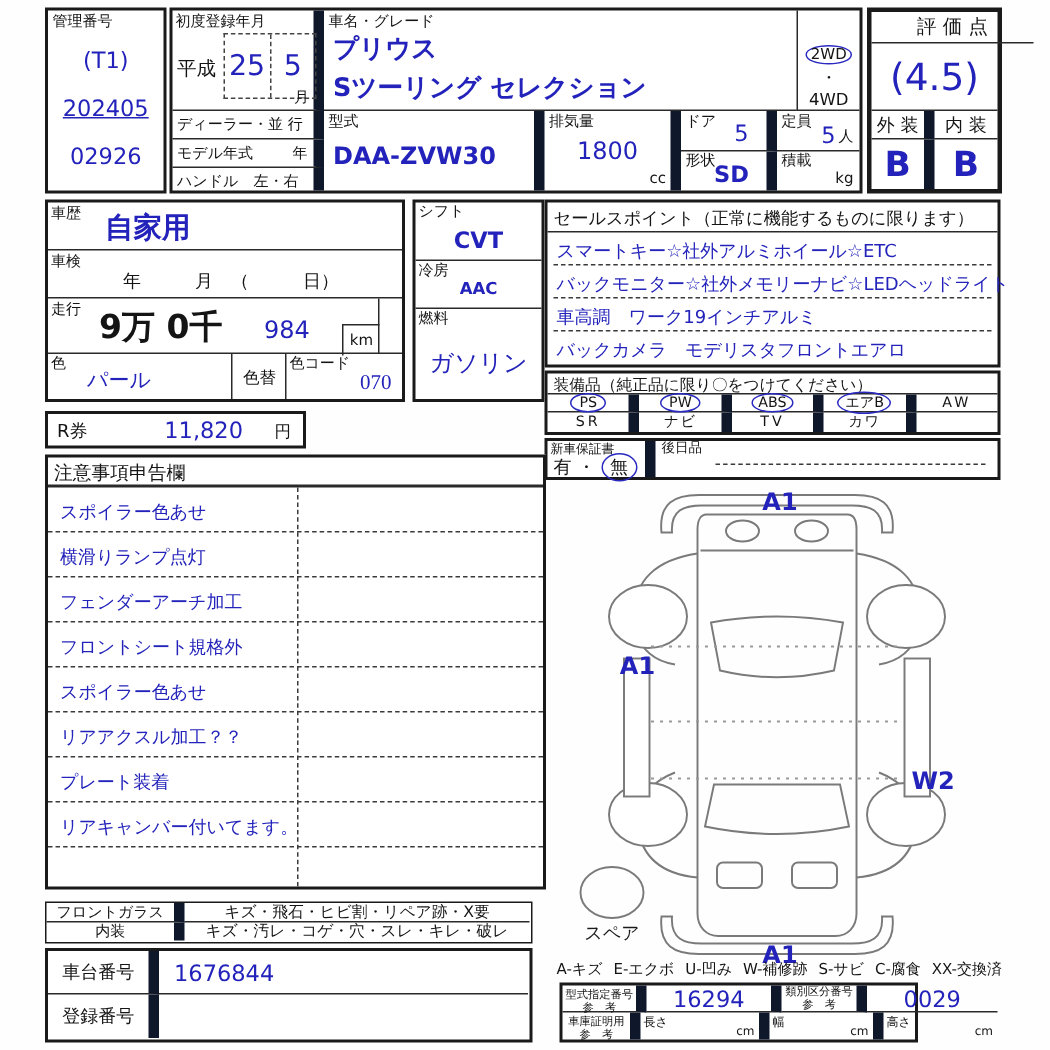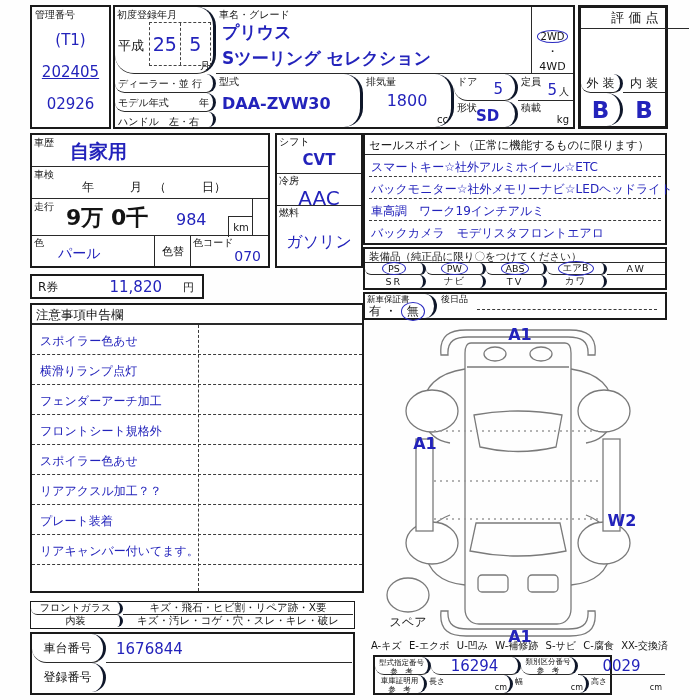--- a/index.html
+++ b/index.html
@@ -3,21 +3,21 @@
 <meta charset="utf-8">
 <style>
   html,body{margin:0;padding:0;background:#fff;}
   #sheet{position:relative;width:700px;height:700px;background:#fefefe;
          font-family:"DejaVu Sans","Liberation Sans",sans-serif;color:#141414;overflow:hidden;}
   .abs{position:absolute;}
   .box{position:absolute;border:2px solid #1a1a1a;background:#fff;box-sizing:border-box;}
   .cell{position:absolute;box-sizing:border-box;}
   .lbl{font-size:10px;color:#141414;line-height:1.1;}
   .blue{color:#2323bb;}
-  .bl{border-left:1px solid #2a2a2a;} .br{border-right:3px solid #0f172a;border-radius:19px;}
+  .bl{border-left:1px solid #2a2a2a;} .br{border-right:7px solid #0f172a;}
   .bt{border-top:1px solid #2a2a2a;} .bb{border-bottom:1px solid #2a2a2a;}
   .ctr{display:flex;align-items:center;justify-content:center;}
   .circ{border:1.6px solid #2a2ac0;border-radius:50%;padding:0 6px;display:inline-block;}
   .dash-b{border-bottom:1.5px dashed #3a3a3a;}
   .nowrap{white-space:nowrap;}
 </style>
 </head>
 <body>
 
 <div id="sheet">
@@ -85,20 +85,21 @@
       <span class="abs lbl" style="right:4px;bottom:3px;">人</span>
     </div>
     <div class="cell" style="left:403px;top:94px;width:55px;height:26px;">
       <span class="lbl abs" style="left:3px;top:1px;">積載</span>
       <span class="abs lbl" style="right:4px;bottom:2px;">kg</span>
     </div>
   </div>
 
   <div class="box" style="left:578px;top:5px;width:90px;height:124px;border-width:3px;">
     <div class="cell bb ctr" style="left:0;top:0;width:108px;height:21px;font-size:13px;">評 価 点</div>
+    <div class="cell bb ctr blue" style="left:0;top:21px;width:84px;height:45px;font-size:25px;">(4.5)</div>
     <div class="cell br bb ctr" style="left:0;top:66px;width:42px;height:19px;font-size:12px;">外 装</div>
     <div class="cell bb ctr" style="left:42px;top:66px;width:42px;height:19px;font-size:12px;">内 装</div>
     <div class="cell br ctr blue" style="left:0;top:85px;width:42px;height:33px;font-size:23px;font-weight:bold;">B</div>
     <div class="cell ctr blue" style="left:42px;top:85px;width:42px;height:33px;font-size:23px;font-weight:bold;">B</div>
   </div>
 
   <div class="box" style="left:30px;top:133px;width:240px;height:135px;">
     <div class="cell bb" style="left:0;top:0;width:236px;height:32px;">
       <span class="lbl abs" style="left:2px;top:2px;">車歴</span>
       <span class="abs blue nowrap" style="left:38px;top:4px;font-size:19px;font-weight:bold;">自家用</span>
@@ -113,39 +114,39 @@
       <span class="abs blue" style="left:144px;top:11px;font-size:16px;">984</span>
       <span class="abs bl bt ctr" style="left:196px;top:17px;width:24px;height:20px;font-size:10px;">km</span>
       <span class="abs bl" style="left:220px;top:0;width:16px;height:37px;"></span>
     </div>
     <div class="cell" style="left:0;top:101px;width:236px;height:30px;">
       <span class="lbl abs" style="left:2px;top:1px;">色</span>
       <span class="abs blue nowrap" style="left:26px;top:9px;font-size:14px;">パール</span>
       <span class="abs bl ctr" style="left:122px;top:0;width:36px;height:30px;font-size:11px;">色替</span>
       <span class="abs bl" style="left:158px;top:0;width:78px;height:30px;">
         <span class="lbl abs nowrap" style="left:2px;top:1px;">色コード</span>
-        <span class="abs blue" style="right:8px;bottom:2px;font-size:14px;">070</span>
+        <span class="abs blue" style="right:8px;bottom:2px;font-size:14px;font-family:Liberation Serif, serif;">070</span>
       </span>
     </div>
   </div>
 
   <div class="box" style="left:30px;top:274px;width:174px;height:25px;">
     <span class="abs" style="left:6px;top:3px;font-size:12px;">R券</span>
     <span class="abs blue" style="right:40px;top:2px;font-size:15px;">11,820</span>
     <span class="abs" style="right:8px;top:4px;font-size:11px;">円</span>
   </div>
 
   <div class="box" style="left:275px;top:133px;width:88px;height:135px;">
     <div class="cell bb" style="left:0;top:0;width:84px;height:39px;">
       <span class="lbl abs" style="left:2px;top:1px;">シフト</span>
       <span class="abs blue" style="left:0;top:16px;width:100%;text-align:center;font-size:15px;font-weight:bold;">CVT</span>
     </div>
     <div class="cell bb" style="left:0;top:39px;width:84px;height:32px;">
       <span class="lbl abs" style="left:2px;top:1px;">冷房</span>
-      <span class="abs blue" style="left:0;top:12px;width:100%;text-align:center;font-size:20px;font-weight:normal;">AAC</span>
+      <span class="abs blue" style="left:0;top:12px;width:100%;text-align:center;font-size:11px;font-weight:bold;">AAC</span>
     </div>
     <div class="cell" style="left:0;top:71px;width:84px;height:60px;">
       <span class="lbl abs" style="left:2px;top:1px;">燃料</span>
       <span class="abs blue nowrap" style="left:0;top:26px;width:100%;text-align:center;font-size:16px;">ガソリン</span>
     </div>
   </div>
 
   <div class="box" style="left:363px;top:133px;width:304px;height:112px;">
     <div class="cell bb nowrap" style="left:0;top:0;width:300px;height:20px;font-size:11.5px;padding:3px 0 0 4px;">セールスポイント（正常に機能するものに限ります）</div>
     <div class="cell dash-b blue nowrap" style="left:4px;top:20px;width:292px;height:22px;font-size:12px;padding:4px 0 0 2px;">スマートキー☆社外アルミホイール☆ETC</div>

